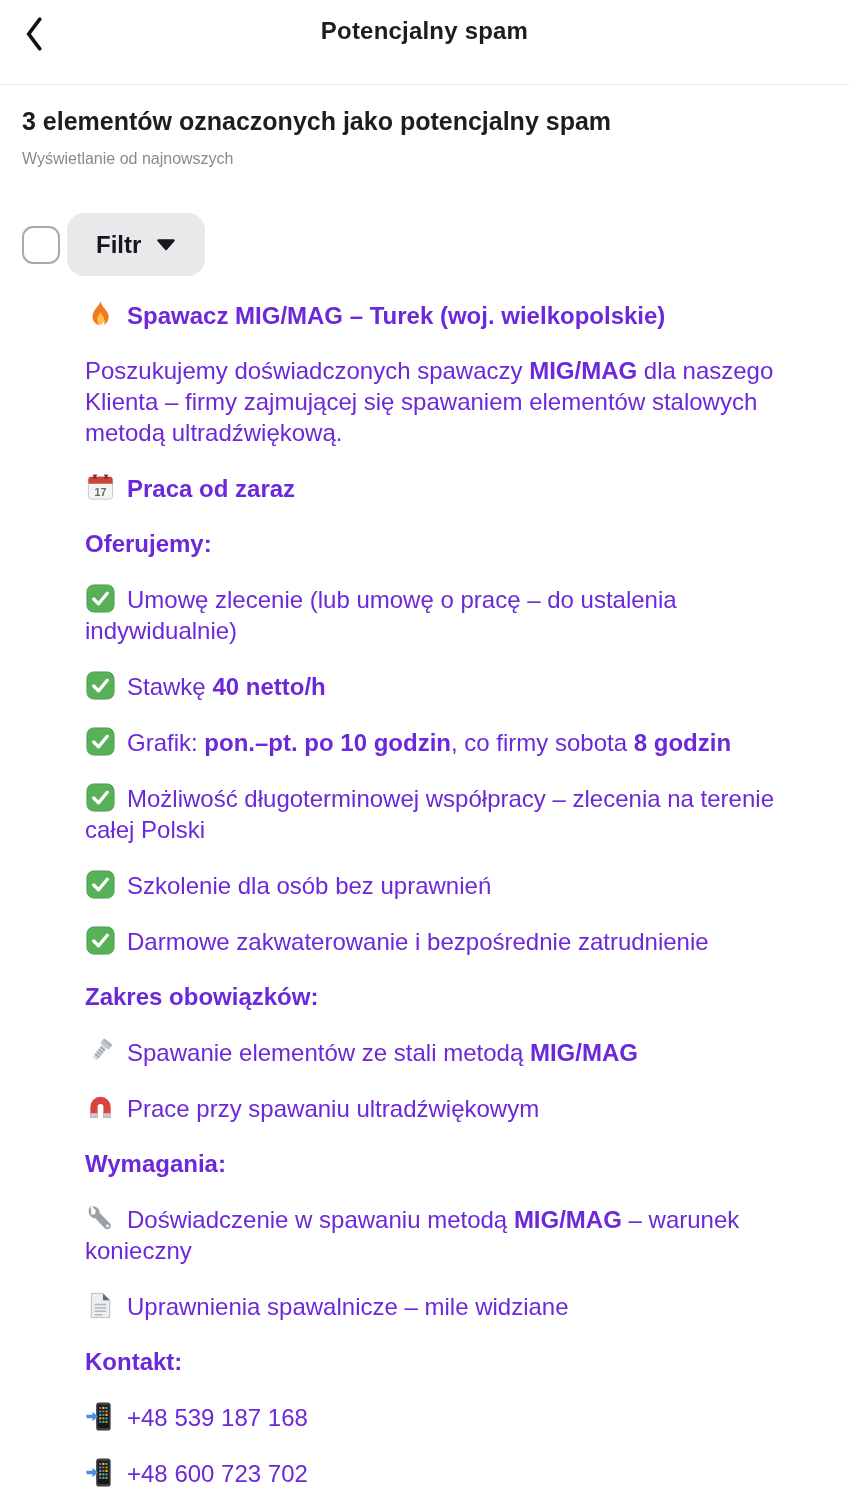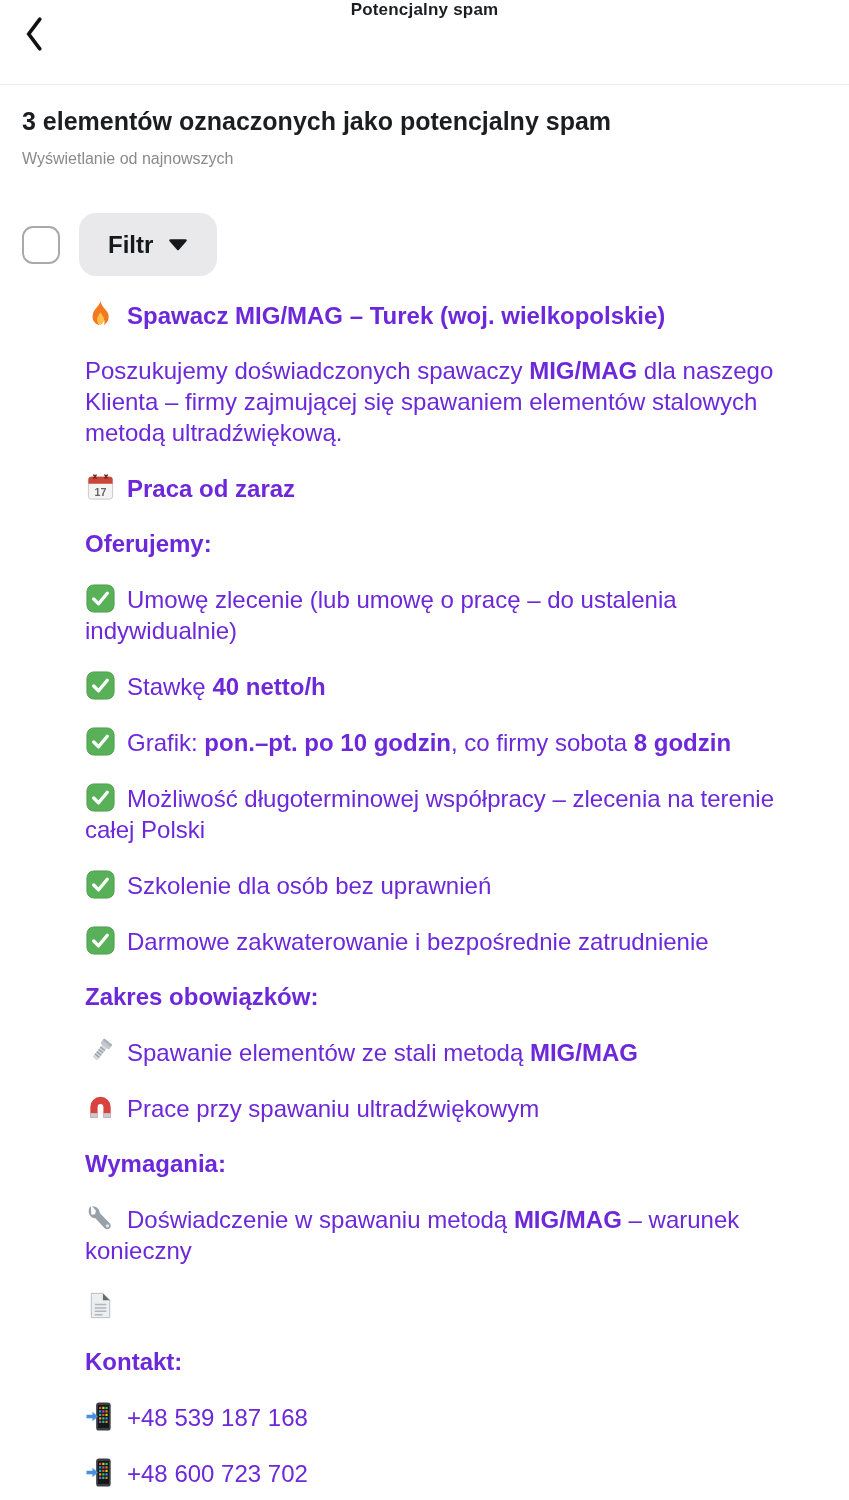--- a/index.html
+++ b/index.html
@@ -9,32 +9,32 @@
     -webkit-font-smoothing:antialiased;
   }
   .navbar{position:relative;height:84px;background:#fff;border-bottom:1px solid #ececec;}
   .back-btn{
     position:absolute;left:24px;top:10px;width:44px;height:48px;
     display:flex;align-items:center;justify-content:flex-start;
     background:none;border:none;padding:0;cursor:pointer;
   }
   .back-btn svg{width:20px;height:36px;display:block;}
   .nav-title{
-    text-align:center;font-size:17px;font-weight:700;letter-spacing:.2px;
+    text-align:center;font-size:24px;font-weight:700;padding-top:17px;letter-spacing:.2px;
   }
   .main{padding:21px 26px 0 22px;}
   .summary-title{font-size:25px;font-weight:700;line-height:30px;}
   .summary-sub{font-size:16px;color:#8a8a8e;margin-top:9px;line-height:28px;}
   .filter-row{display:flex;align-items:center;margin-top:40px;}
   .checkbox{
     width:34px;height:34px;border:2.5px solid #a9a9ad;border-radius:11px;
     background:#fff;flex:0 0 auto;cursor:pointer;
   }
   .filter-pill{
-    margin-left:19px;background:#e9e9eb;border:none;border-radius:17px;height:63px;
+    margin-left:7px;background:#e9e9eb;border:none;border-radius:17px;height:63px;
     padding:0 29px;display:flex;align-items:center;gap:15px;cursor:pointer;
     font-family:inherit;
   }
   .filter-label{font-size:24px;font-weight:700;color:#15181c;}
   .caret{display:inline-flex;}
   .caret svg{width:20px;height:13px;display:block;}
   .post{margin:23px 26px 0 63px;}
   .block{margin:0 0 24px 0;font-size:24px;line-height:31px;color:#6d28d9;}
   .block b{font-weight:700;}
   .ic{display:inline-block;width:31px;height:31px;margin-right:11px;vertical-align:-6px;text-align:right;}
@@ -123,21 +123,21 @@
           </svg></span><span>Prace przy spawaniu ultradźwiękowym</span></p>
       <p class="block"><b>Wymagania:</b></p>
       <p class="block"><span class="ic"><svg viewBox="0 0 32 32">
             <path fill="#98a0a8" d="M6 3.2 c-2.8 2.9 -2.9 7.5 -.1 10.4 c1.3 1.4 3 2.1 4.8 2.2 l9.6 10.2 c1.4 1.5 3.8 1.5 5.2 .1 c1.4 -1.4 1.5 -3.7 .1 -5.2 L15.4 10.7 c-.1 -1.8 -.8 -3.6 -2.1 -5 c-1.6 -1.7 -3.9 -2.5 -6.1 -2.3 l4 4.3 -.8 3.8 -3.8 .7 z"></path>
             <circle cx="23.2" cy="23.6" r="1.6" fill="#e8eaec"></circle>
           </svg></span><span>Doświadczenie w spawaniu metodą </span><b>MIG/MAG</b><span> – warunek konieczny</span></p>
       <p class="block"><span class="ic"><svg viewBox="0 0 32 32">
             <path d="M6.5 3.5 h12 l7 7 v18 h-19 z" fill="#eceef0" stroke="#b7bcc2"></path>
             <path d="M18.5 3.5 l7 7 h-7 z" fill="#646a72"></path>
             <path d="M10 15h12M10 18.5h12M10 22h12M10 25.5h8" stroke="#b0b6bd" stroke-width="1.5"></path>
-          </svg></span></p>
+          </svg></span><span>Uprawnienia spawalnicze – mile widziane</span></p>
       <p class="block"><b>Kontakt:</b></p>
       <p class="block"><span class="ic"><svg viewBox="0 0 32 32">
             <rect x="11.5" y="1.5" width="15" height="29" rx="3" fill="#3a3f46"></rect>
             <rect x="13.2" y="4.2" width="11.6" height="23.6" fill="#15171b"></rect>
             <g>
               <rect x="14.5" y="6" width="2.3" height="2.3" fill="#e74c3c"></rect>
               <rect x="17.8" y="6" width="2.3" height="2.3" fill="#f1c40f"></rect>
               <rect x="21.1" y="6" width="2.3" height="2.3" fill="#2ecc71"></rect>
               <rect x="14.5" y="9.6" width="2.3" height="2.3" fill="#3498db"></rect>
               <rect x="17.8" y="9.6" width="2.3" height="2.3" fill="#9b59b6"></rect>

